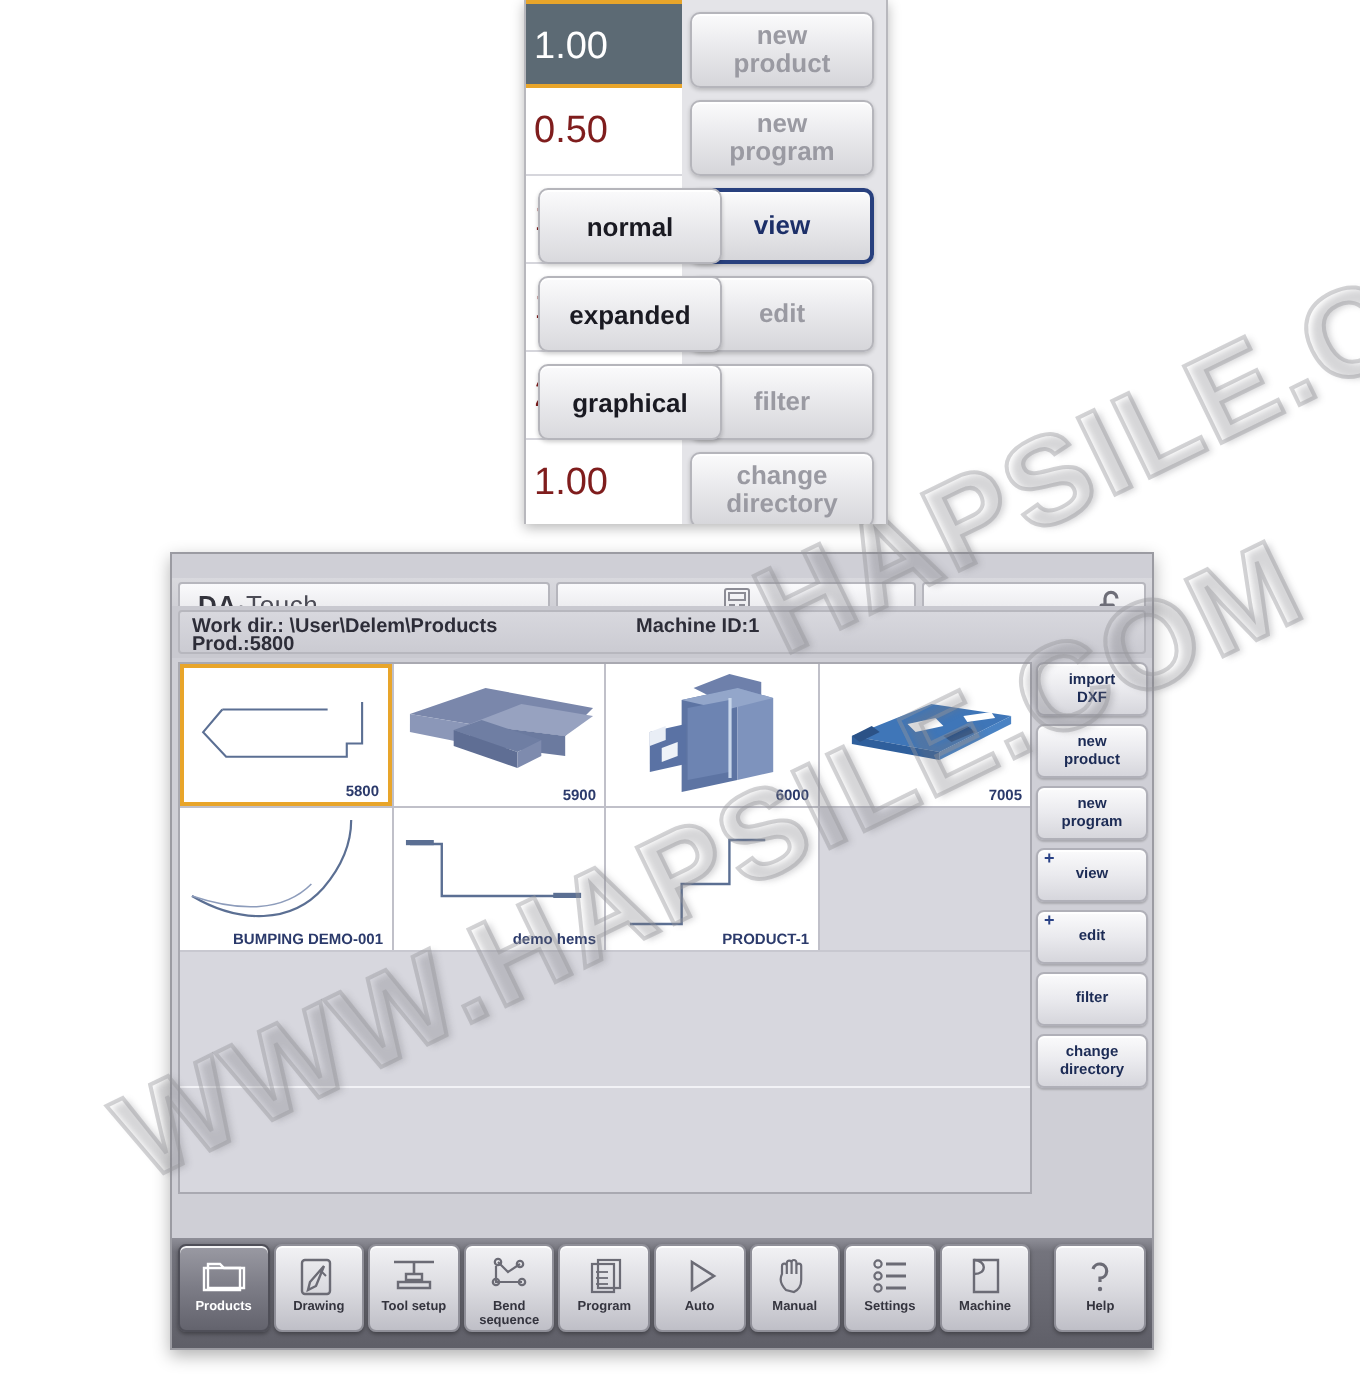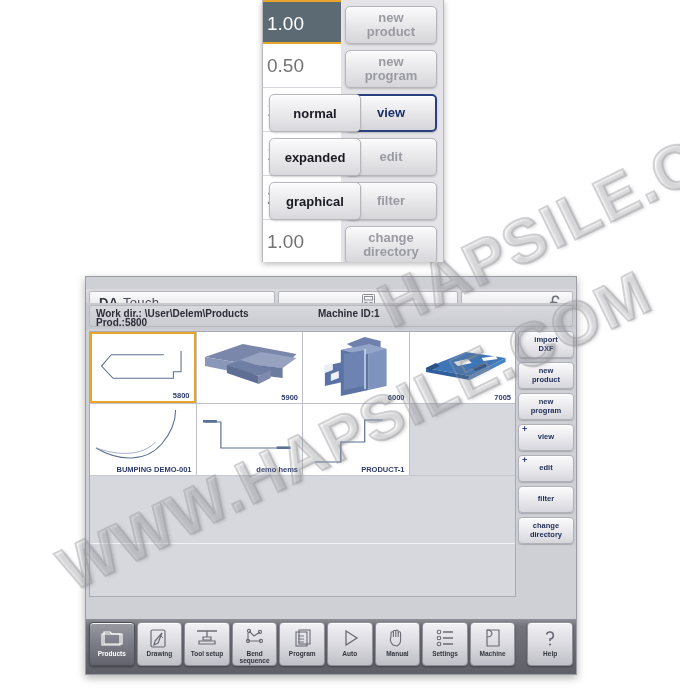--- a/index.html
+++ b/index.html
@@ -52,21 +52,21 @@
     position: absolute; left: 0; top: 0;
     width: 78px; height: 262px;
     background: #ffffff;
   }
   .fp-row {
     position: relative;
     height: 44px;
     line-height: 44px;
     padding-left: 4px;
     font-size: 19px;
-    color: #737373;
+    color: #7f1d1d;
     border-bottom: 1px solid #d6d6dc;
     box-sizing: border-box;
     overflow: hidden;
     white-space: nowrap;
   }
   .fp-row.sel {
     background: #5c6a74;
     color: #ffffff;
     border-top: 2px solid #e8a52a;
     border-bottom: 2px solid #e8a52a;

